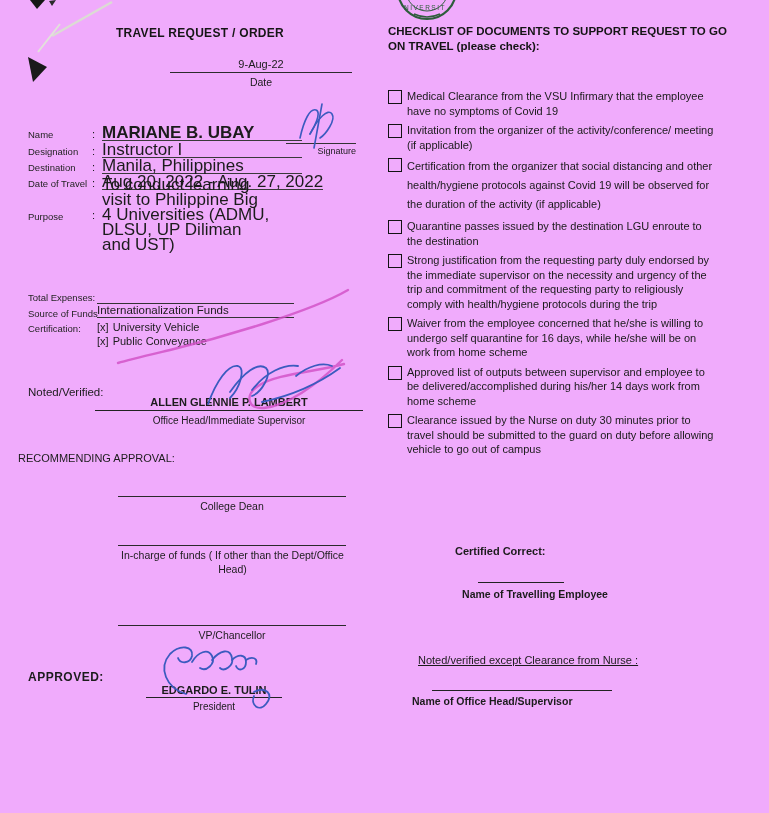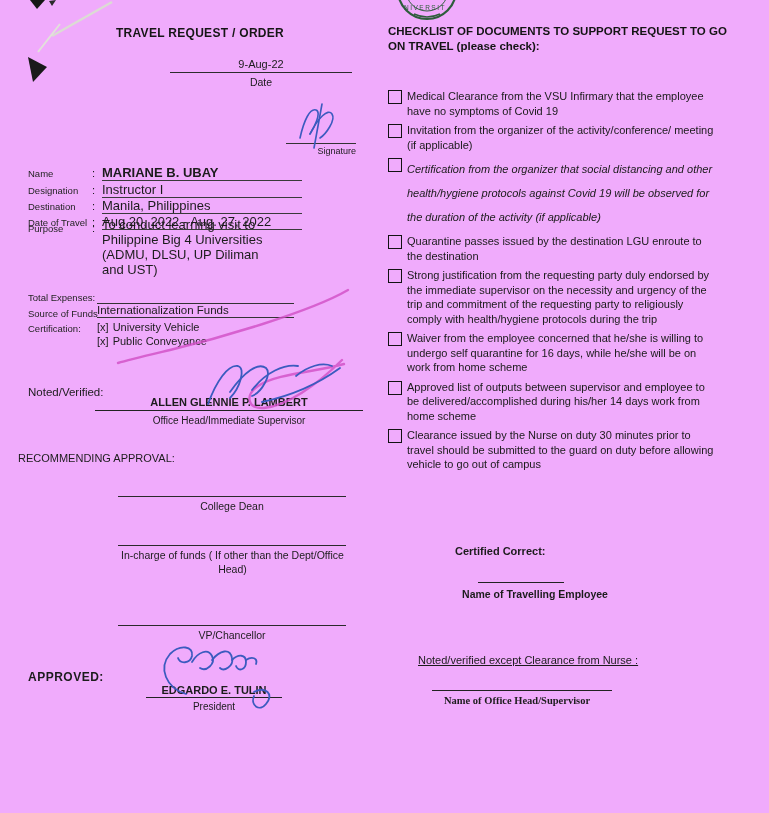--- a/index.html
+++ b/index.html
@@ -14,22 +14,22 @@
   
   .ltitle{position:absolute;left:100px;top:26px;width:200px;text-align:center;
     font-weight:bold;font-size:12px;letter-spacing:.3px;color:#161616;}
   .date-val{position:absolute;left:170px;top:58px;width:182px;text-align:center;
     font-size:11px;border-bottom:1.2px solid #2c2c2c;padding-bottom:2px;}
   .date-lbl{position:absolute;left:170px;top:76px;width:182px;text-align:center;font-size:10.5px;}
 
   .frow{position:absolute;left:28px;display:flex;align-items:baseline;}
   .flbl{flex:0 0 64px;font-size:9.5px;color:#242424;}
   .fcol{flex:0 0 10px;font-size:11px;}
-  .fval{flex:0 0 200px;font-size:13px;border-bottom:1px solid #3a3a3a;
-    padding-bottom:1px;line-height:13px;white-space:nowrap;margin-top:40px;}
+  .fval{flex:0 0 200px;font-size:17px;border-bottom:1px solid #3a3a3a;
+    padding-bottom:1px;line-height:13px;white-space:nowrap;}
   .fval.bold{font-weight:bold;}
   .fval.noline{border-bottom:none;flex:0 0 170px;line-height:15px;white-space:normal;}
 
   .sig-top-line{position:absolute;left:286px;top:129px;width:70px;height:14px;border-bottom:1px solid #333;}
   .sig-top-lbl{position:absolute;left:286px;top:146px;width:70px;text-align:right;font-size:9px;}
 
   .mid-lbl{position:absolute;left:28px;font-size:9.5px;color:#242424;}
   .te-line{position:absolute;left:97px;top:290px;width:197px;height:13px;border-bottom:1px solid #333;}
   .sof-val{position:absolute;left:97px;top:304px;width:197px;font-size:11.5px;
     border-bottom:1px solid #333;padding-bottom:1px;}
@@ -57,29 +57,29 @@
     font-weight:bold;font-size:11px;border-bottom:1.2px solid #222;padding-bottom:1px;}
   .pres-title{position:absolute;left:146px;top:701px;width:136px;text-align:center;font-size:10px;}
 
   
   .rtitle{position:absolute;left:388px;top:24px;width:352px;text-align:left;
     font-weight:bold;font-size:11.5px;line-height:15px;color:#141414;}
   .checklist{position:absolute;left:388px;top:89px;width:340px;}
   .ci{display:flex;margin-bottom:5px;}
   .cb{flex:0 0 auto;width:12px;height:12px;border:1.6px solid #121212;margin:1px 5px 0 0;background:transparent;}
   .ct{width:312px;font-size:11px;line-height:14.5px;color:#1a1a1a;}
-  .ci.loose .ct{line-height:24px;font-style:italic;}
+  .ci.loose .ct{line-height:19px;}
 
   .certified{position:absolute;left:455px;top:545px;font-weight:bold;font-size:11px;}
   .emp-line{position:absolute;left:478px;top:568px;width:86px;height:14px;border-bottom:1.4px solid #222;}
   .emp-name{position:absolute;left:430px;top:588px;width:210px;text-align:center;
     font-weight:bold;font-size:10.5px;}
   .noted-except{position:absolute;left:418px;top:654px;font-size:11px;text-decoration:underline;}
   .oh-line{position:absolute;left:432px;top:674px;width:180px;height:16px;border-bottom:1.4px solid #222;}
-  .oh-name{position:absolute;left:444px;top:695px;font-weight:bold;font-size:10.5px;font-family:Liberation Serif, serif;}
+  .oh-name{position:absolute;left:412px;top:695px;font-weight:bold;font-size:10.5px;}
 
   
   .overlay{position:absolute;left:0;top:0;width:769px;height:813px;pointer-events:none;}
 </style>
 </head>
 <body>
 
 <div class="page">
 
   <div class="ltitle">TRAVEL REQUEST / ORDER</div>

